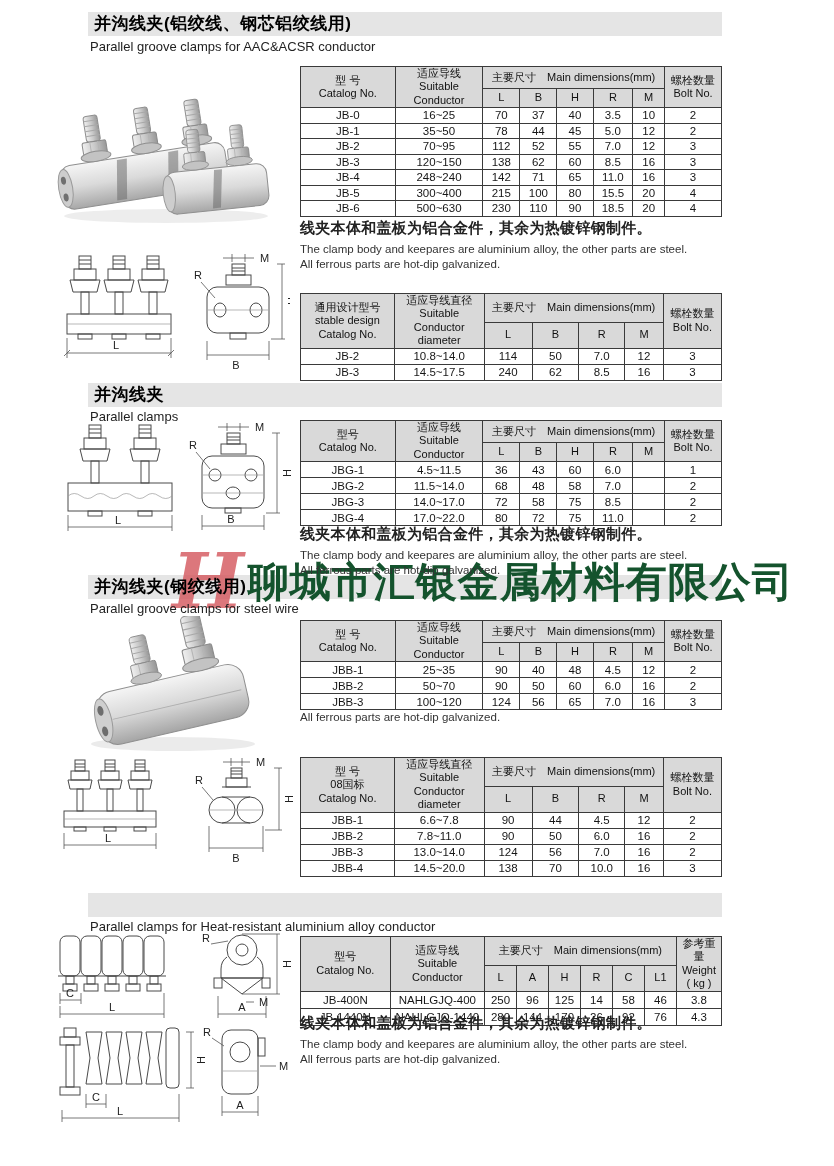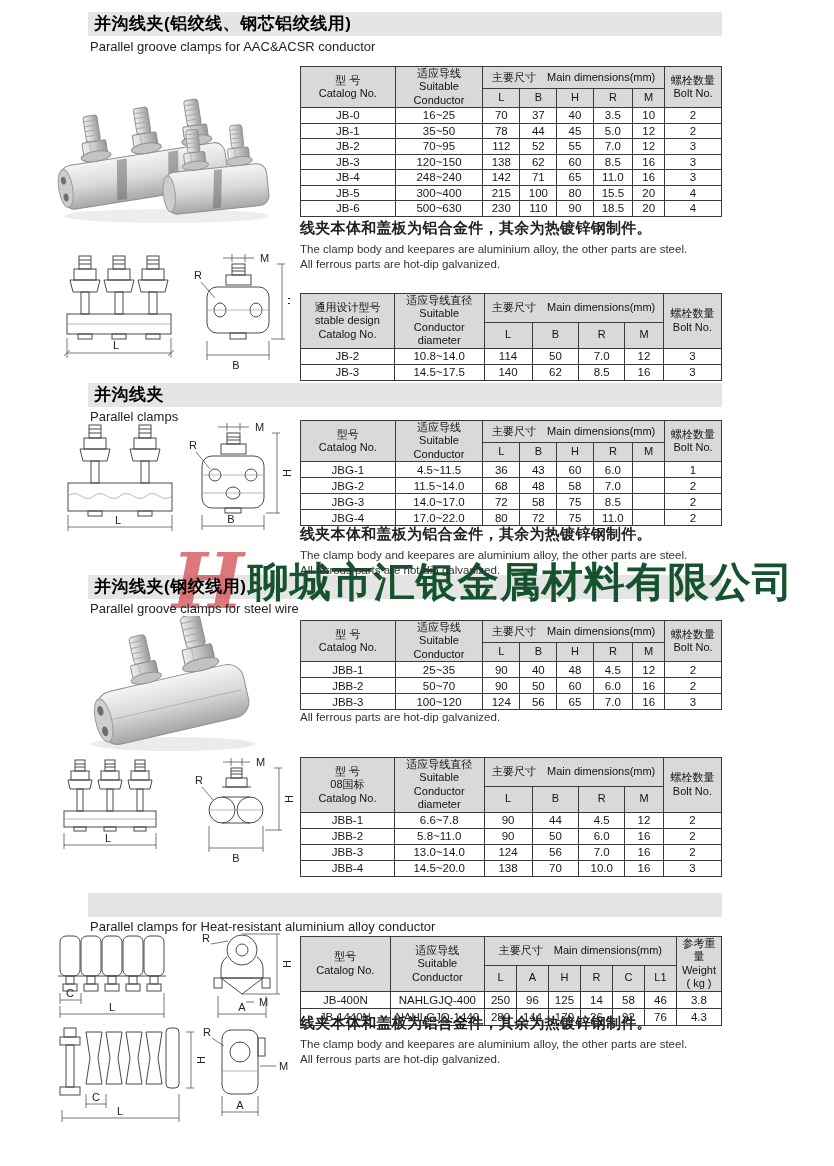--- a/index.html
+++ b/index.html
@@ -288,21 +288,21 @@
           <td>10.8~14.0</td>
           <td>114</td>
           <td>50</td>
           <td>7.0</td>
           <td>12</td>
           <td>3</td>
         </tr>
         <tr>
           <td>JB-3</td>
           <td>14.5~17.5</td>
-          <td>140</td>
+          <td>240</td>
           <td>62</td>
           <td>8.5</td>
           <td>16</td>
           <td>3</td>
         </tr>
       </tbody>
     </table>
 
   <div class="sec-title" style="top:383px">并沟线夹</div>
   <div class="sec-sub" style="top:409px">Parallel clamps</div>
@@ -628,21 +628,21 @@
           <td>JBB-1</td>
           <td>6.6~7.8</td>
           <td>90</td>
           <td>44</td>
           <td>4.5</td>
           <td>12</td>
           <td>2</td>
         </tr>
         <tr>
           <td>JBB-2</td>
-          <td>5.8~11.0</td>
+          <td>7.8~11.0</td>
           <td>90</td>
           <td>50</td>
           <td>6.0</td>
           <td>16</td>
           <td>2</td>
         </tr>
         <tr>
           <td>JBB-3</td>
           <td>13.0~14.0</td>
           <td>124</td>

